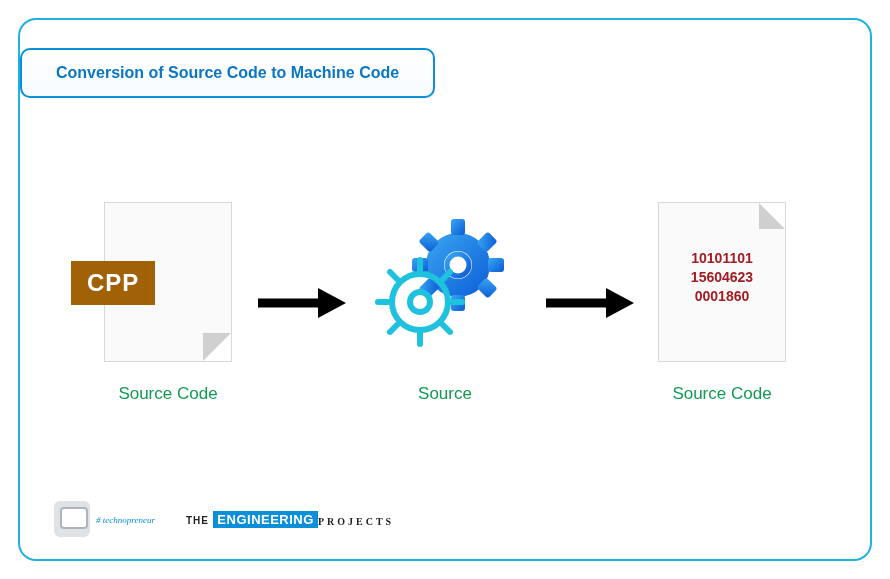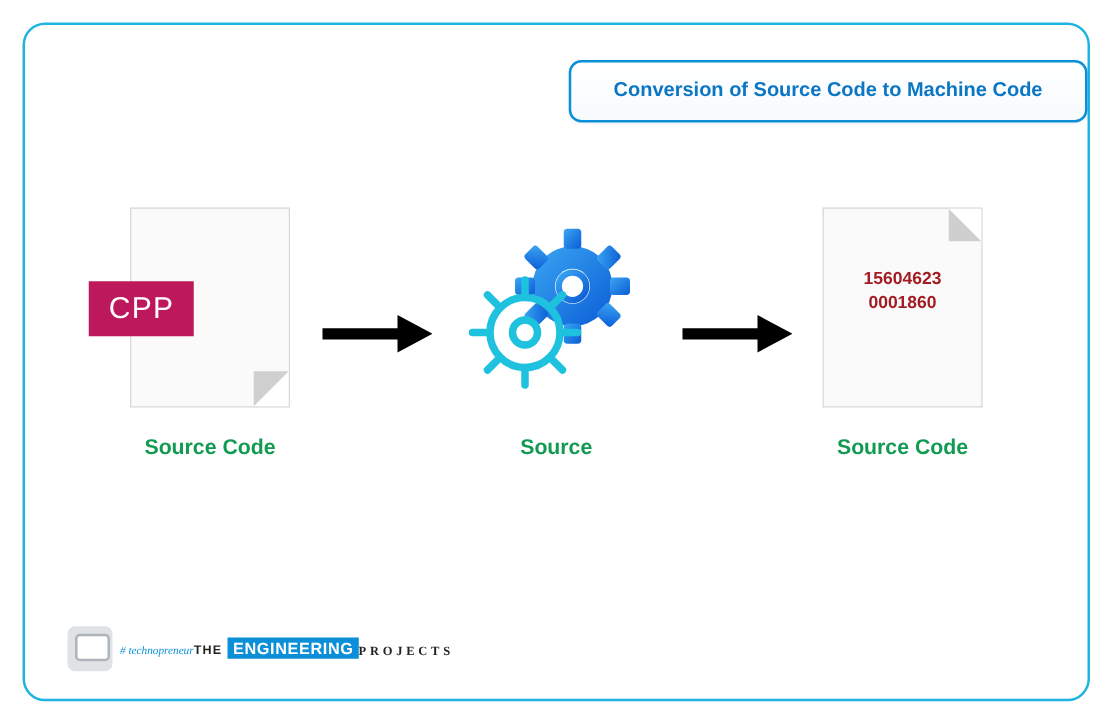--- a/index.html
+++ b/index.html
@@ -11,22 +11,23 @@
   padding: 18px;
 }
 .frame {
   width: 100%;
   height: 100%;
   border: 2px solid #1fb3e0;
   border-radius: 18px;
   position: relative;
   display: flex;
   flex-direction: column;
-  align-items: flex-end;
+  align-items: flex-start;
   padding-top: 28px;
+  gap: 36px;
 }
 .title-box {
   border: 2px solid #0a8fd8;
   border-radius: 10px;
   padding: 14px 34px;
   background: linear-gradient(#fff, #f7fbfe);
   box-shadow: 0 1px 2px rgba(0,0,0,0.05);
 }
 .title-text {
   color: #0a76c4;
@@ -42,21 +43,21 @@
   gap: 24px;
 }
 .stage {
   display: flex;
   flex-direction: column;
   align-items: center;
 }
 .stage-label {
   margin-top: 22px;
   color: #119a52;
-  font-weight: 700;
+  font-weight: 400;
   font-size: 17px;
 }
 .doc {
   width: 128px;
   height: 160px;
   background: #fafafa;
   border: 1px solid #d8d8d8;
   position: relative;
 }
 .doc .fold {
@@ -71,23 +72,23 @@
   position: absolute;
   right: 0; top: 0;
   width: 0; height: 0;
   border-left: 26px solid #cfcfcf;
   border-top: 26px solid #fff;
 }
 .cpp-badge {
   position: absolute;
   left: -34px;
   top: 58px;
-  background: #be185d;
+  background: #a16207;
   color: #fff;
-  font-weight: 400;
+  font-weight: 700;
   font-size: 24px;
   letter-spacing: 1px;
   padding: 8px 16px;
 }
 .bin-lines {
   position: absolute;
   top: 46px;
   width: 100%;
   text-align: center;
   color: #a31c23;
@@ -142,20 +143,21 @@
   font-size: 13px;
   padding: 1px 4px;
   letter-spacing: 0.5px;
   margin-top: 48px;
 }
 .logo .line1 {
   color: #222;
   font-weight: 900;
   font-size: 10px;
   letter-spacing: 1px;
+  margin-left: 31px;
 }
 .logo .line3 {
   color: #222;
   font-weight: 900;
   font-size: 10px;
   letter-spacing: 3px;
   align-self: flex-end;
   font-family: Liberation Serif, serif;
 }
 </style>
@@ -232,20 +234,21 @@
       <svg width="90" height="34" viewBox="0 0 90 34">
         <line x1="2" y1="17" x2="68" y2="17" stroke="#000" stroke-width="9"></line>
         <polygon points="62,2 90,17 62,32" fill="#000"></polygon>
       </svg>
     </div>
 
     <div class="stage">
       <div class="doc out">
         <div class="fold-top"></div>
         <div class="bin-lines">
+          <div>10101101</div>
           <div>15604623</div>
           <div>0001860</div>
         </div>
       </div>
       <div class="stage-label">Source Code</div>
     </div>
 
   </div>
 
   <div class="logo">

